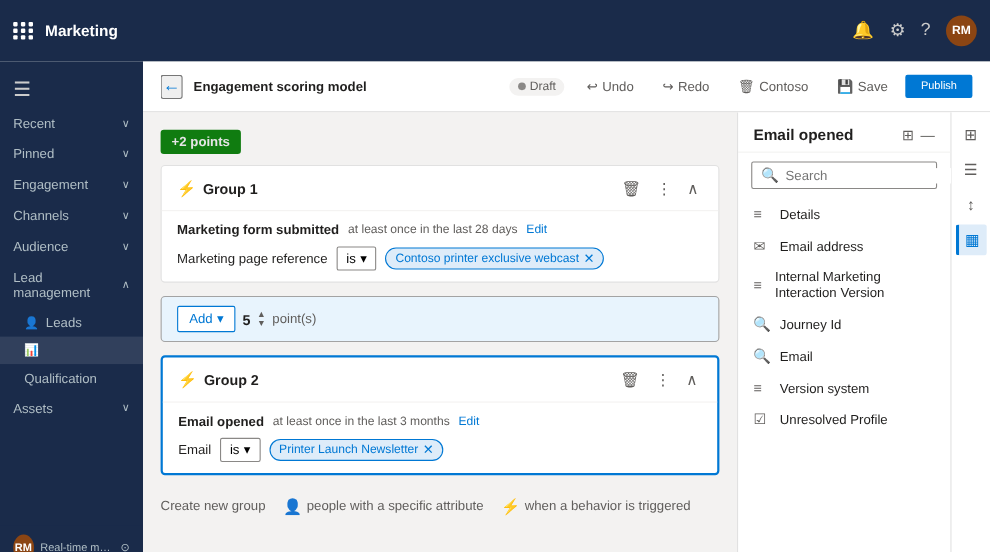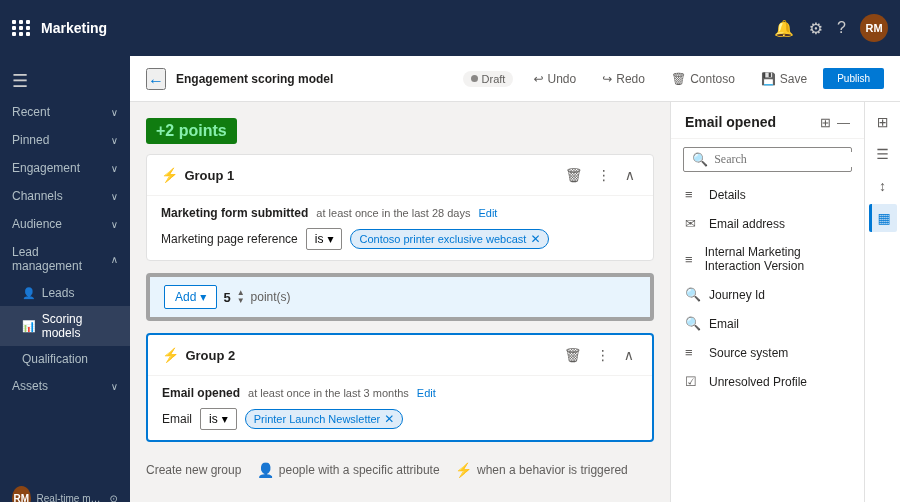--- a/index.html
+++ b/index.html
@@ -112,23 +112,23 @@
     
     .canvas {
       flex: 1;
       padding: 16px;
       overflow-y: auto;
       position: relative;
     }
 
     
     .points-badge {
-      background: #107c10; color: #86efac;
+      background: #107c10; color: #e5e5e5;
       padding: 4px 10px; border-radius: 3px;
-      font-size: 16px; font-weight: 600;
+      font-size: 12px; font-weight: 600;
       display: inline-block; margin-bottom: 10px;
     }
 
     
     .group-card {
       background: white;
       border: 1px solid #e1e1e1;
       border-radius: 4px;
       margin-bottom: 12px;
     }
@@ -157,21 +157,21 @@
     .filter-tag {
       display: flex; align-items: center; gap: 4px;
       background: #deecf9; border: 1px solid #0078d4;
       border-radius: 12px; padding: 2px 8px; font-size: 11px; color: #0078d4;
     }
     .tag-close { cursor: pointer; font-size: 12px; color: #0078d4; }
 
     
     .add-row {
       display: flex; align-items: center; gap: 6px;
-      background: #e8f4fd; border: 4px solid #a3a3a3;
+      background: #e8f4fd; border: 1px solid #a3a3a3;
       border-radius: 4px; padding: 8px 14px; margin-bottom: 12px;
     }
     .add-btn {
       display: flex; align-items: center; gap: 4px;
       background: white; border: 1px solid #0078d4; color: #0078d4;
       padding: 4px 10px; border-radius: 2px; font-size: 12px; cursor: pointer;
     }
     .points-display { font-size: 13px; font-weight: 600; color: #201f1e; }
     .points-text { font-size: 12px; color: #605e5c; }
 
@@ -199,21 +199,21 @@
     }
     .panel-title { font-size: 14px; font-weight: 600; color: #201f1e; }
     .panel-icons { display: flex; gap: 6px; }
     .panel-icon-btn { background: none; border: none; color: #605e5c; cursor: pointer; font-size: 13px; }
     .search-box {
       margin: 8px 12px;
       display: flex; align-items: center;
       border: 1px solid #8a8886; border-radius: 2px; padding: 4px 8px; gap: 6px;
     }
     .search-input {
-      border: none; outline: none; font-size: 12px; flex: 1; color: #404040; font-family: Liberation Serif, serif;
+      border: none; outline: none; font-size: 12px; flex: 1; color: #404040;
     }
     .panel-item {
       display: flex; align-items: center; gap: 8px;
       padding: 7px 14px; font-size: 12px; color: #201f1e; cursor: pointer;
     }
     .panel-item-icon { font-size: 13px; color: #605e5c; width: 16px; }
 
     
     .right-toolbar {
       width: 36px;
@@ -290,21 +290,20 @@
     <div class="sidebar-item">
       <span class="sidebar-item-label">Lead management</span>
       <span class="sidebar-chevron">∧</span>
     </div>
     <div class="sidebar-sub-item">
       <span style="font-size:11px;">👤</span>
       <span>Leads</span>
     </div>
     <div class="sidebar-sub-item active">
       <span style="font-size:11px;">📊</span>
-      <span>Scoring models</span>
     </div>
     <div class="sidebar-sub-item">
       <span>Qualification</span>
     </div>
     <div class="sidebar-item">
       <span class="sidebar-item-label">Assets</span>
       <span class="sidebar-chevron">∨</span>
     </div>
 
     <div class="sidebar-bottom">
@@ -470,21 +469,21 @@
           <div class="panel-item">
             <span class="panel-item-icon">🔍</span>
             <span>Journey Id</span>
           </div>
           <div class="panel-item">
             <span class="panel-item-icon">🔍</span>
             <span>Email</span>
           </div>
           <div class="panel-item">
             <span class="panel-item-icon">≡</span>
-            <span>Source system</span>
+            <span>Version system</span>
           </div>
           <div class="panel-item">
             <span class="panel-item-icon">☑</span>
             <span>Unresolved Profile</span>
           </div>
         </div>
 
         <div class="right-toolbar">
           <button class="rt-btn">⊞</button>
           <button class="rt-btn">☰</button>

